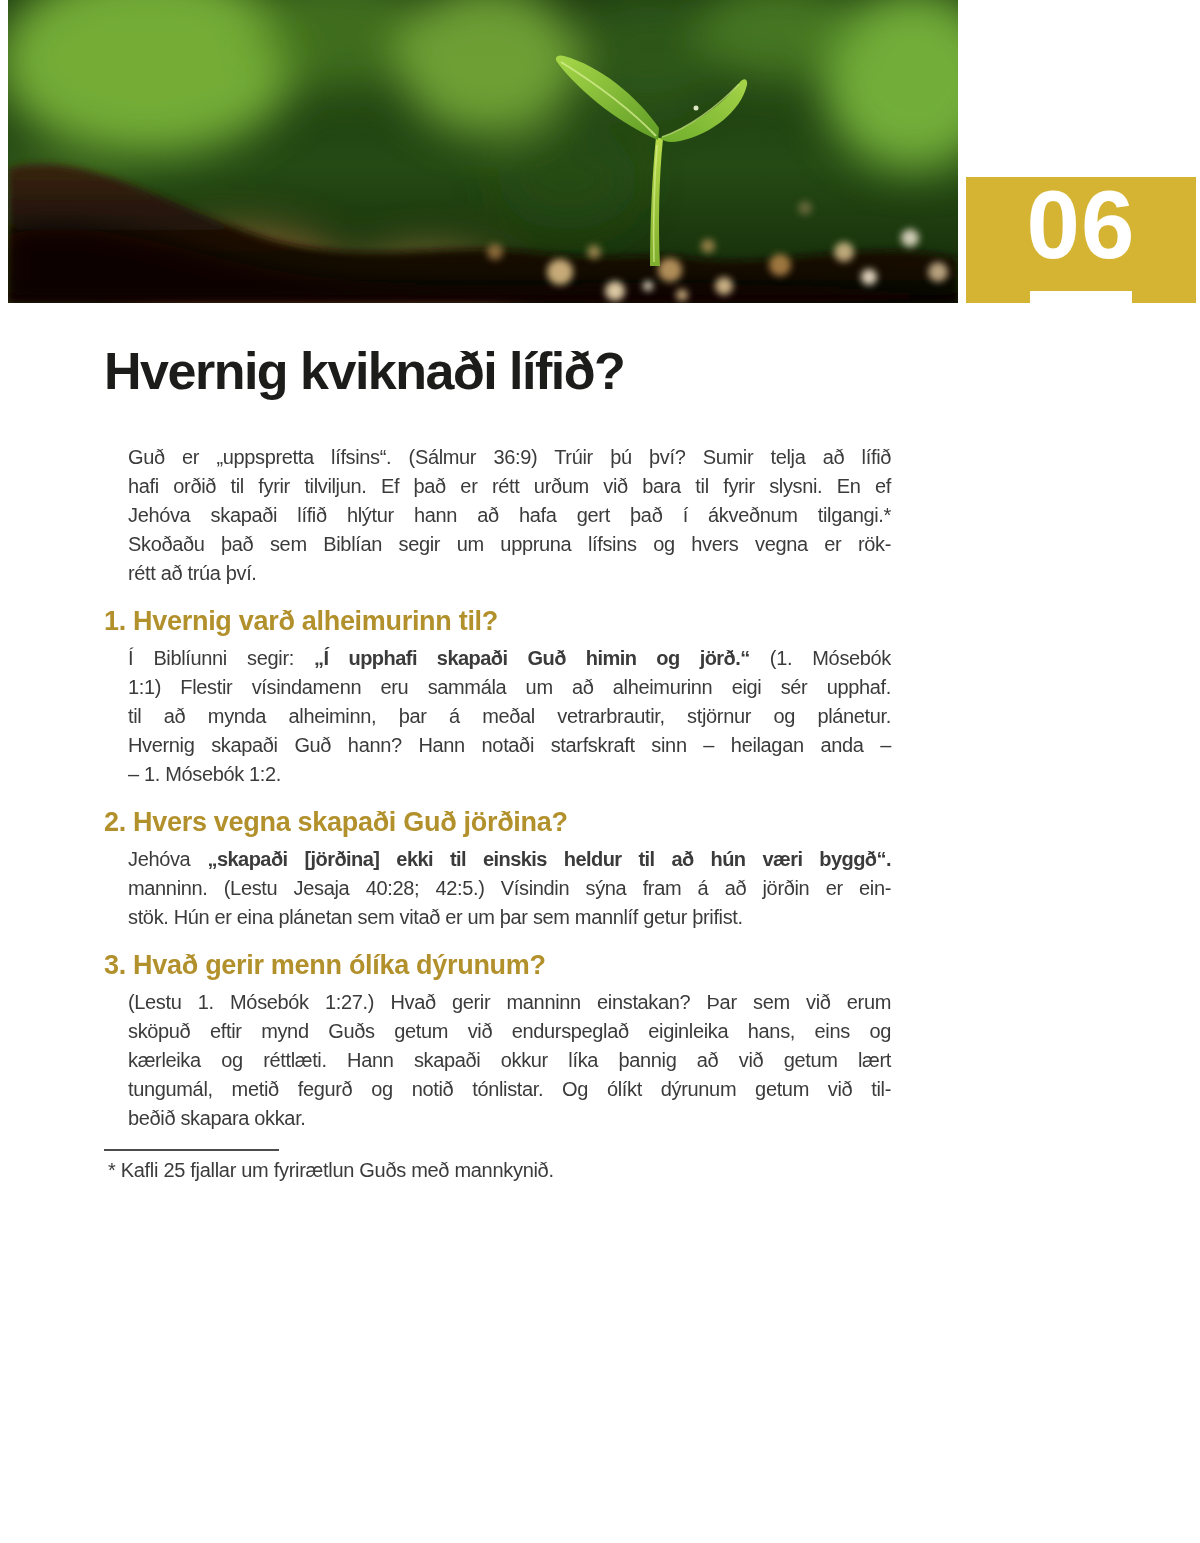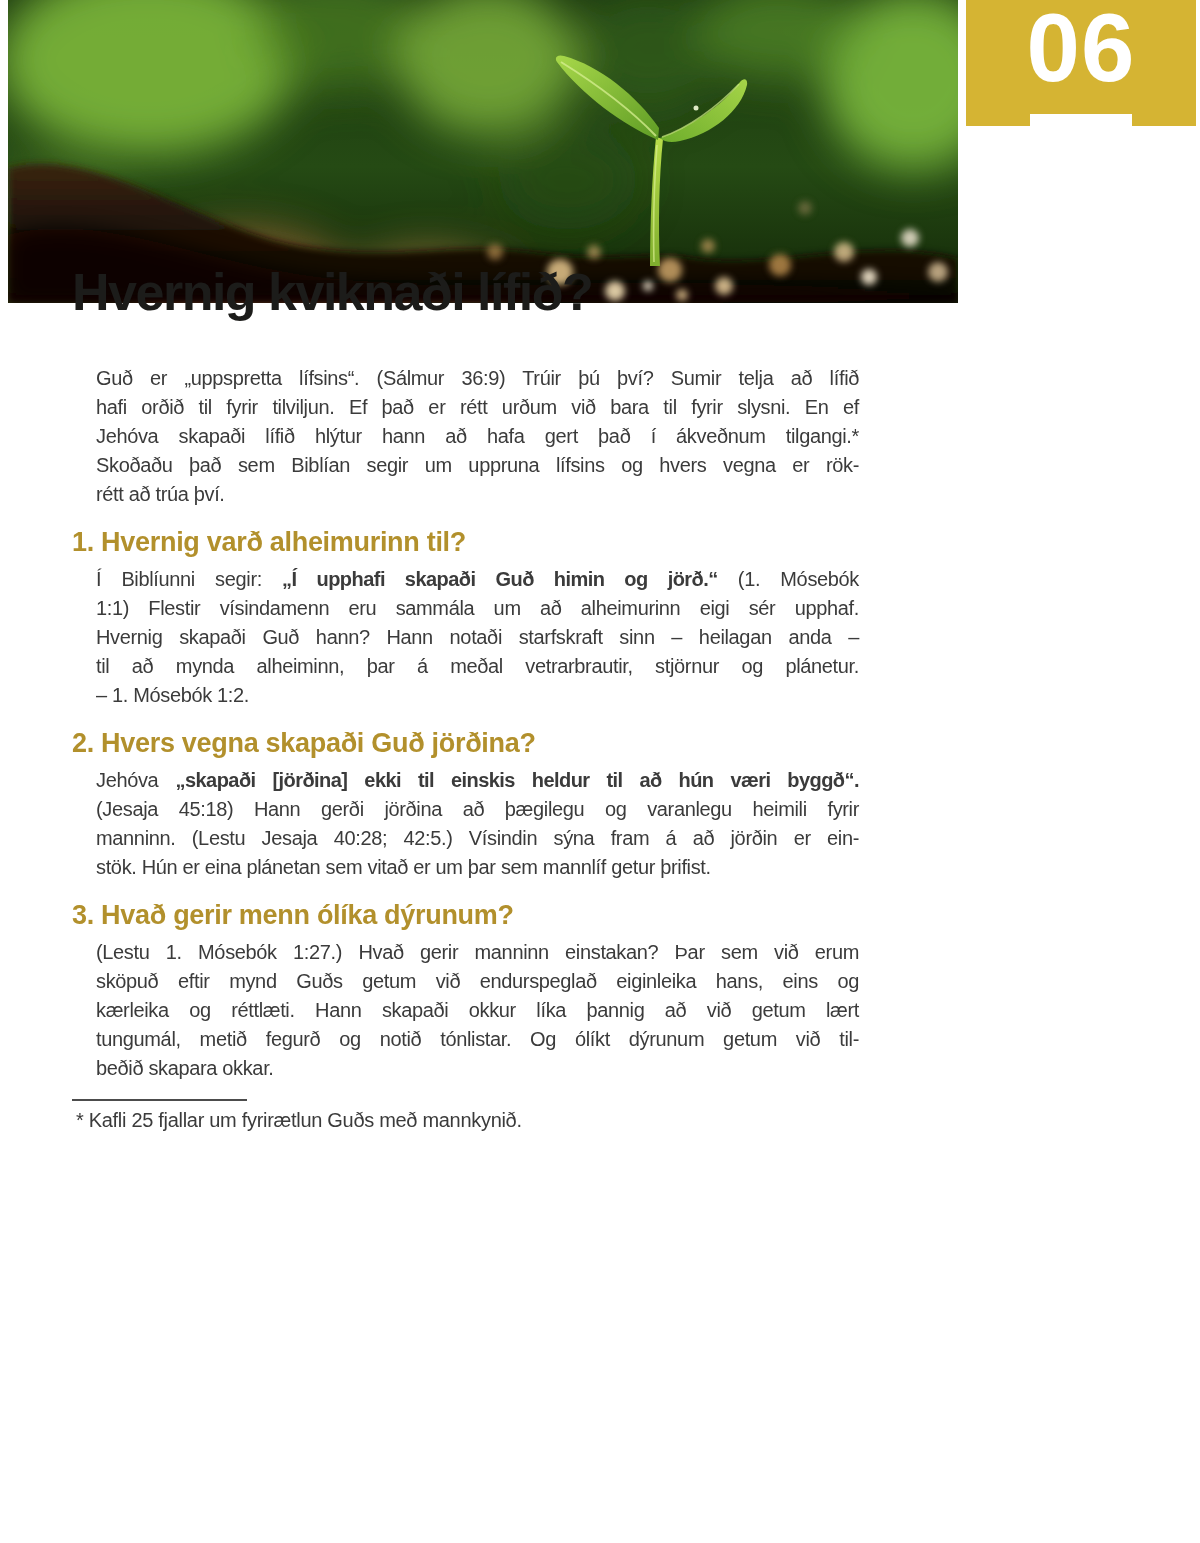--- a/index.html
+++ b/index.html
@@ -4,37 +4,37 @@
 <style>
   html, body { margin: 0; padding: 0; background: #ffffff; }
   body {
     width: 1200px; height: 1543px;
     font-family: "Liberation Sans", sans-serif;
     -webkit-font-smoothing: antialiased;
   }
   .page { position: relative; width: 1200px; height: 1543px; overflow: hidden; background: #fff; }
 
   
-  .header { display: flex; height: 224px; align-items: flex-start; padding-left: 8px; }
+  .header { display: flex; height: 303px; align-items: flex-end; padding-left: 8px; }
   .photo { width: 950px; height: 303px; flex: 0 0 auto; }
   .photo svg { display: block; }
   .badge {
     flex: 1 1 auto;
     margin-left: 8px; margin-right: 4px;
     background: var(--badge-bg, #d5b433);
     display: flex; flex-direction: column; align-items: center; justify-content: center;
   }
   .badge-num {
     font-size: 96px; font-weight: bold; line-height: 1;
     color: var(--badge-fg, #ffffff); letter-spacing: 1px;
   }
   .badge-rule { width: 102px; height: 12px; background: var(--badge-fg, #ffffff); margin-top: 18px; }
 
   
-  main { padding-left: 72px; width: 790px; }
+  main { padding-left: 104px; width: 790px; }
   h1.title {
     margin: 40px 0 0 0;
     font-size: 52px; line-height: 57px; font-weight: bold;
     letter-spacing: -1.5px;
     color: var(--title-fg, #1c1c1a);
   }
   .para-block {
     margin-left: 24px; width: 763px;
     font-size: 20px; line-height: 29px; letter-spacing: -0.35px;
     color: var(--body-fg, #3b3b3b);
@@ -167,28 +167,27 @@
         <div class="line just"><span class="s-r">Jehóva skapaði lífið hlýtur hann að hafa gert það í ákveðnum tilgangi.*</span></div>
         <div class="line just"><span class="s-r">Skoðaðu það sem Biblían segir um uppruna lífsins og hvers vegna er rök-</span></div>
         <div class="line"><span class="s-r">rétt að trúa því.</span></div>
       </div>
 
     <div id="sections">
         <h2 class="q-heading">1. Hvernig varð alheimurinn til?</h2>
         <div class="para-block">
           <div class="line just"><span class="s-r">Í Biblíunni segir: </span><span class="s-b">„Í upphafi skapaði Guð himin og jörð.“</span><span class="s-r"> (1. Mósebók</span></div>
           <div class="line just"><span class="s-r">1:1) Flestir vísindamenn eru sammála um að alheimurinn eigi sér upphaf.</span></div>
+          <div class="line just"><span class="s-r">til að mynda alheiminn, þar á meðal vetrarbrautir, stjörnur og plánetur.</span></div>
           <div class="line just"><span class="s-r">Hvernig skapaði Guð hann? Hann notaði starfskraft sinn – heilagan anda –</span></div>
-          <div class="line just"><span class="s-r">til að mynda alheiminn, þar á meðal vetrarbrautir, stjörnur og plánetur.</span></div>
           <div class="line"><span class="s-r">– 1. Mósebók 1:2.</span></div>
         </div>
         <h2 class="q-heading">2. Hvers vegna skapaði Guð jörðina?</h2>
         <div class="para-block">
           <div class="line just"><span class="s-r">Jehóva </span><span class="s-b">„skapaði [jörðina] ekki til einskis heldur til að hún væri byggð“.</span></div>
-          <div class="line just"><span class="s-r">(Jesaja 45:18) Hann gerði jörðina að þægilegu og varanlegu heimili fyrir</span></div>
           <div class="line just"><span class="s-r">manninn. (Lestu Jesaja 40:28; 42:5.) Vísindin sýna fram á að jörðin er ein-</span></div>
           <div class="line"><span class="s-r">stök. Hún er eina plánetan sem vitað er um þar sem mannlíf getur þrifist.</span></div>
         </div>
         <h2 class="q-heading">3. Hvað gerir menn ólíka dýrunum?</h2>
         <div class="para-block">
           <div class="line just"><span class="s-r">(Lestu 1. Mósebók 1:27.) Hvað gerir manninn einstakan? Þar sem við erum</span></div>
           <div class="line just"><span class="s-r">sköpuð eftir mynd Guðs getum við endurspeglað eiginleika hans, eins og</span></div>
           <div class="line just"><span class="s-r">kærleika og réttlæti. Hann skapaði okkur líka þannig að við getum lært</span></div>
           <div class="line just"><span class="s-r">tungumál, metið fegurð og notið tónlistar. Og ólíkt dýrunum getum við til-</span></div>
           <div class="line"><span class="s-r">beðið skapara okkar.</span></div>

